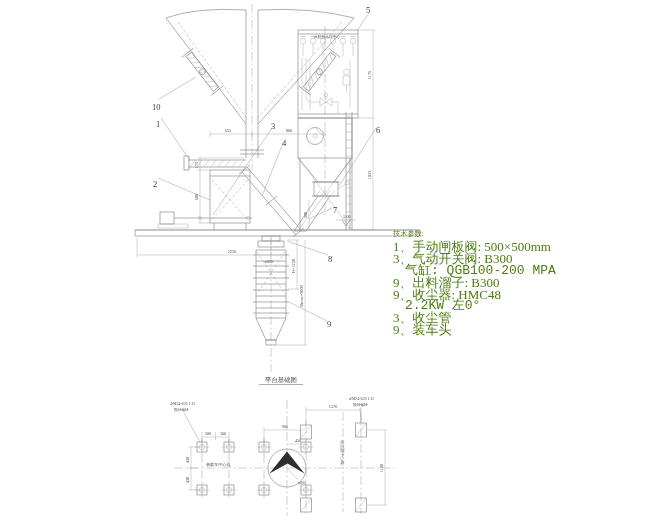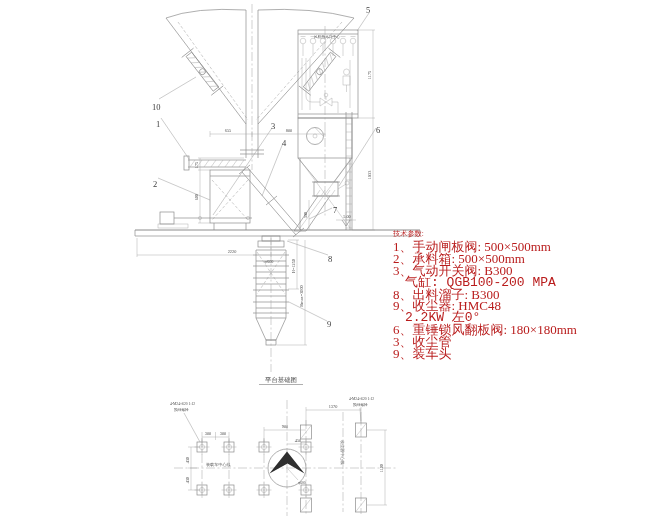--- a/index.html
+++ b/index.html
@@ -13,21 +13,21 @@
   .sd {stroke:#9c9c9c;stroke-width:.5;fill:none;stroke-dasharray:3 2;}
   .cl {stroke:#a2a2a2;stroke-width:.5;fill:none;stroke-dasharray:9 2.5 2 2.5;}
   .ld {stroke:#999;stroke-width:.5;fill:none;}
   text{font-family:"Liberation Serif","DejaVu Serif",serif;fill:#4a4a4a;stroke:none;}
   .dim{font-size:4.3px;}
   .lbl{font-size:8.5px;fill:#3d3d3d;}
   .tiny{font-size:3.7px;}
   .ftitle{font-size:6.4px;fill:#383838;}
   .clbl{font-size:4.1px;fill:#5a5a5a;}
   
-  .params{position:absolute;left:393px;top:229px;width:185px;color:#b91c1c;}
+  .params{position:absolute;left:393px;top:229px;width:185px;color:#4d7c0f;}
   .tp-line{font-size:13px;line-height:11.9px;white-space:nowrap;}
   .tp-line.indent{padding-left:12px;font-family:Liberation Mono, monospace;}
   .tp-line.title{font-size:7.2px;}
 </style>
 </head>
 <body>
 
 <div class="canvas">
 <svg width="645" height="522" viewBox="0 0 645 522">
 
@@ -281,23 +281,21 @@
     <line class="ld" x1="360" y1="408" x2="361" y2="423"></line>
 
     <text class="clbl" x="206" y="466">装载车中心线</text>
     <text class="clbl" x="341" y="440" transform="rotate(90 341 440)">收尘器中心线</text>
   </g>
 </svg>
 
   <div class="params">
     <div class="tp-line title">技术参数:</div>
     <div class="tp-line">1、手动闸板阀: 500×500mm</div>
-    <div class="tp-line">2、承料箱: 500×500mm</div>
     <div class="tp-line">3、气动开关阀: B300</div>
     <div class="tp-line indent">气缸: QGB100-200 MPA</div>
-    <div class="tp-line">8、出料溜子: B300</div>
+    <div class="tp-line">9、出料溜子: B300</div>
     <div class="tp-line">9、收尘器: HMC48</div>
     <div class="tp-line indent">2.2KW 左0°</div>
-    <div class="tp-line">6、重锤锁风翻板阀: 180×180mm</div>
     <div class="tp-line">3、收尘管</div>
     <div class="tp-line">9、装车头</div>
   </div>
 </div>
 
 </body></html>

